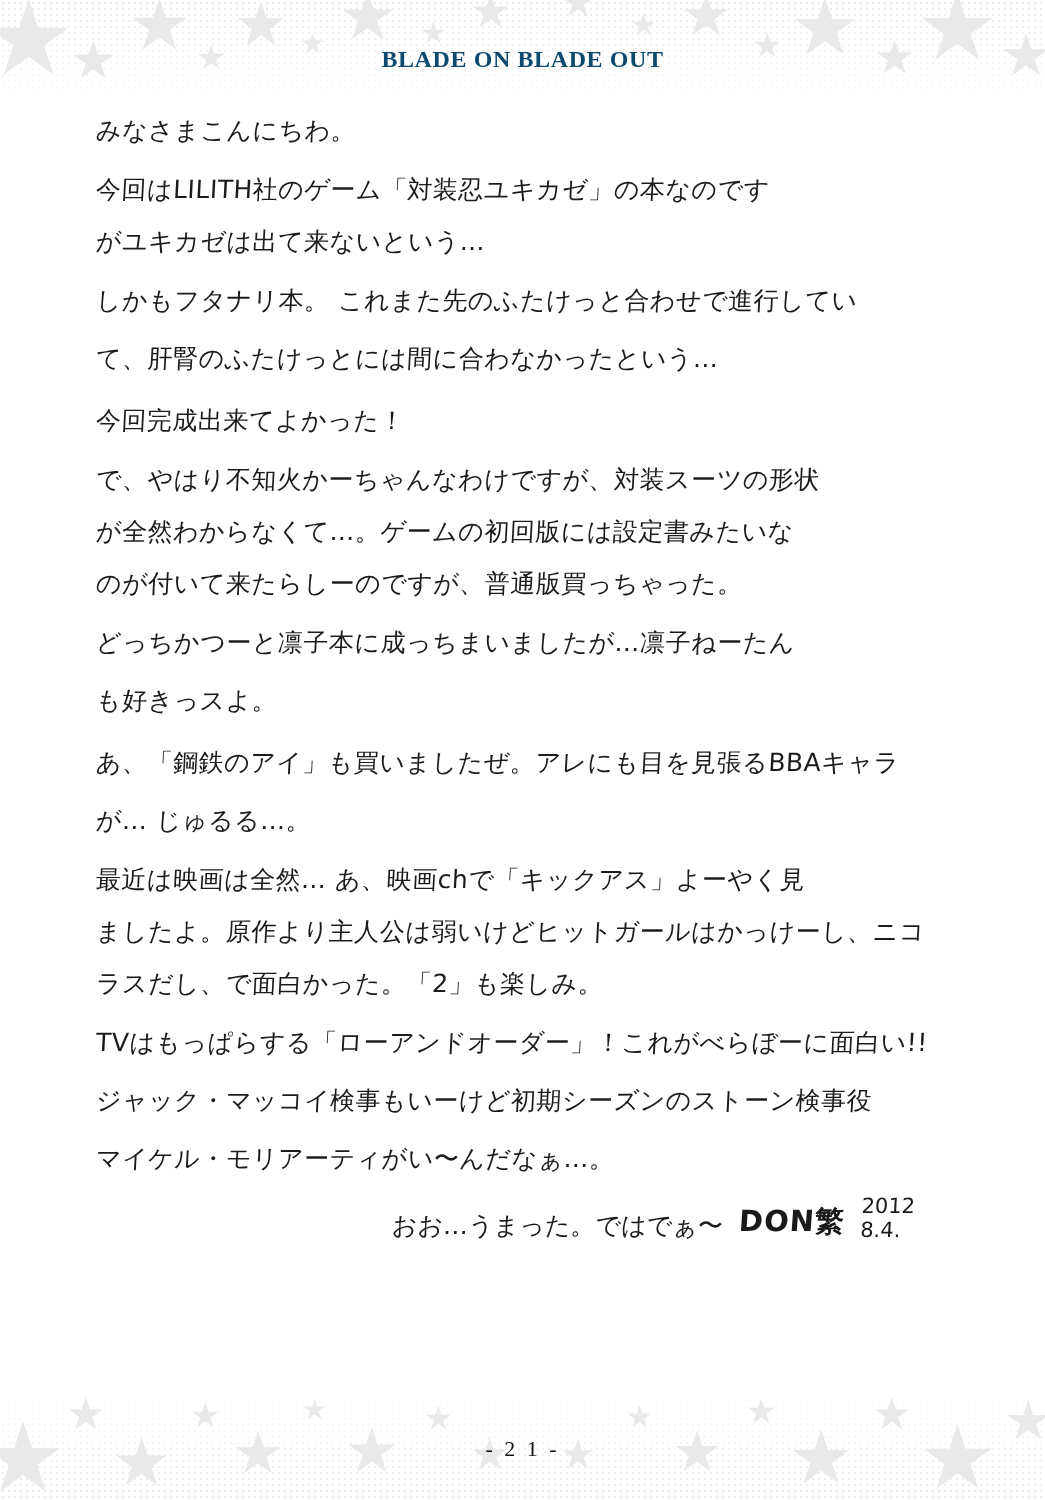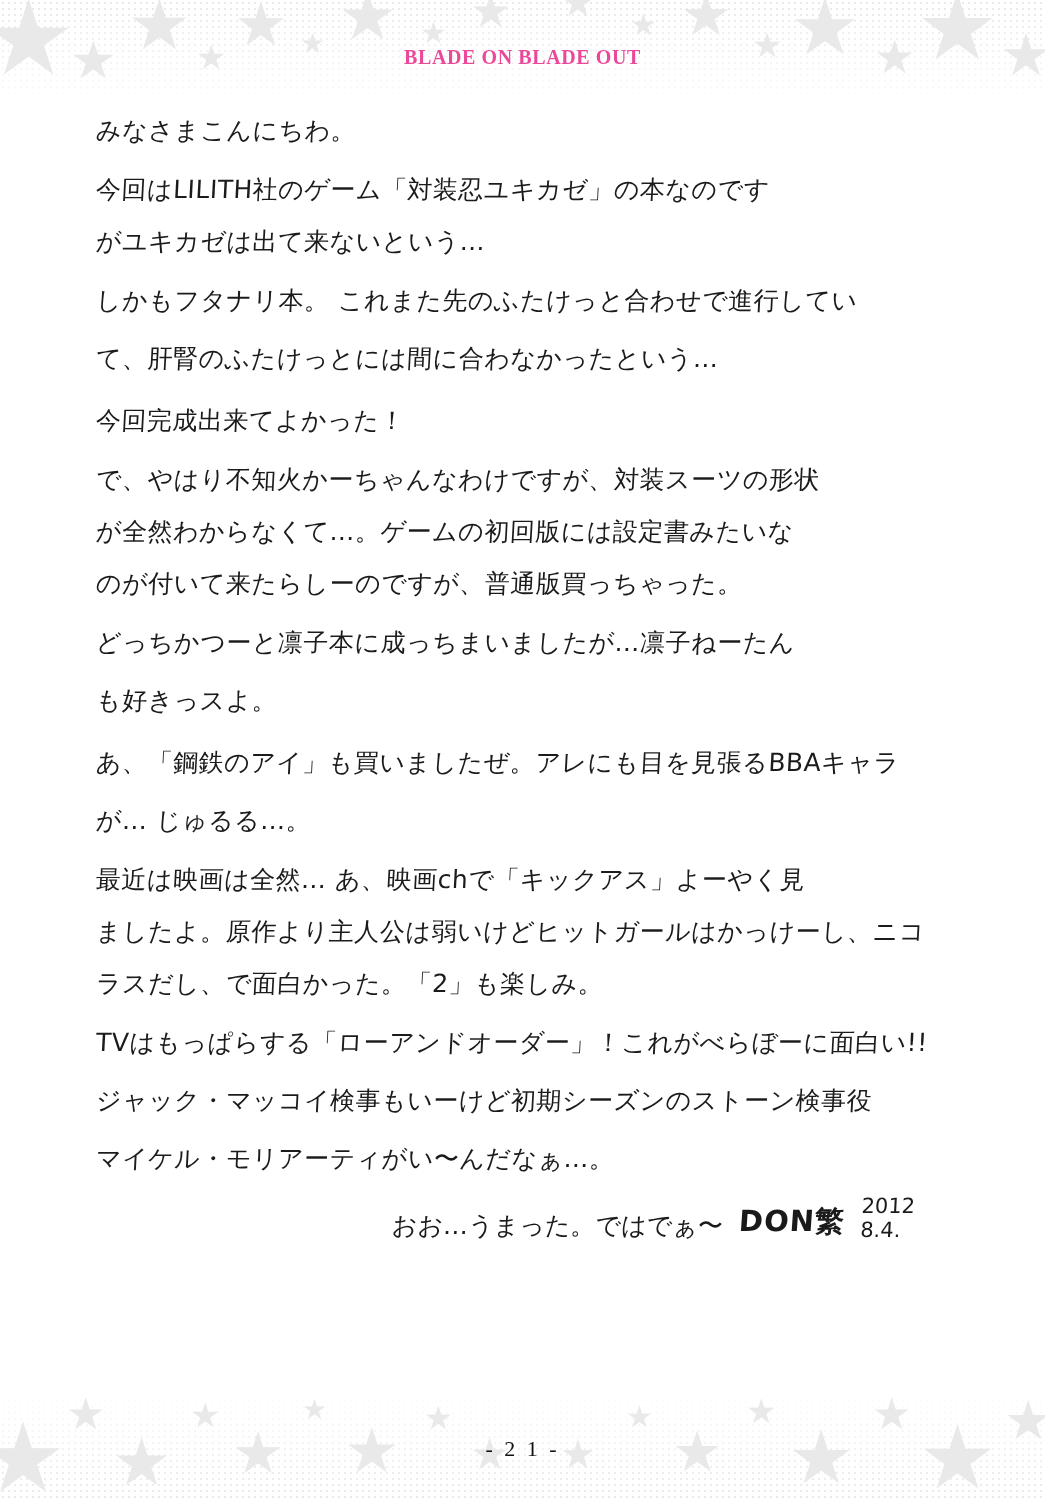--- a/index.html
+++ b/index.html
@@ -52,23 +52,23 @@
 
   
   .doujin-title {
     position: absolute;
     top: 46px;
     left: 0;
     width: 1045px;
     text-align: center;
     font-family: "Liberation Serif", serif;
     font-weight: bold;
-    font-size: 20px;
+    font-size: 24px;
     letter-spacing: .6px;
-    color: #ec4899;
+    color: #0c4a6e;
     z-index: 5;
   }
 
   
   .afterword {
     position: absolute;
     top: 102px;
     left: 96px;
     width: 878px;
     z-index: 4;

